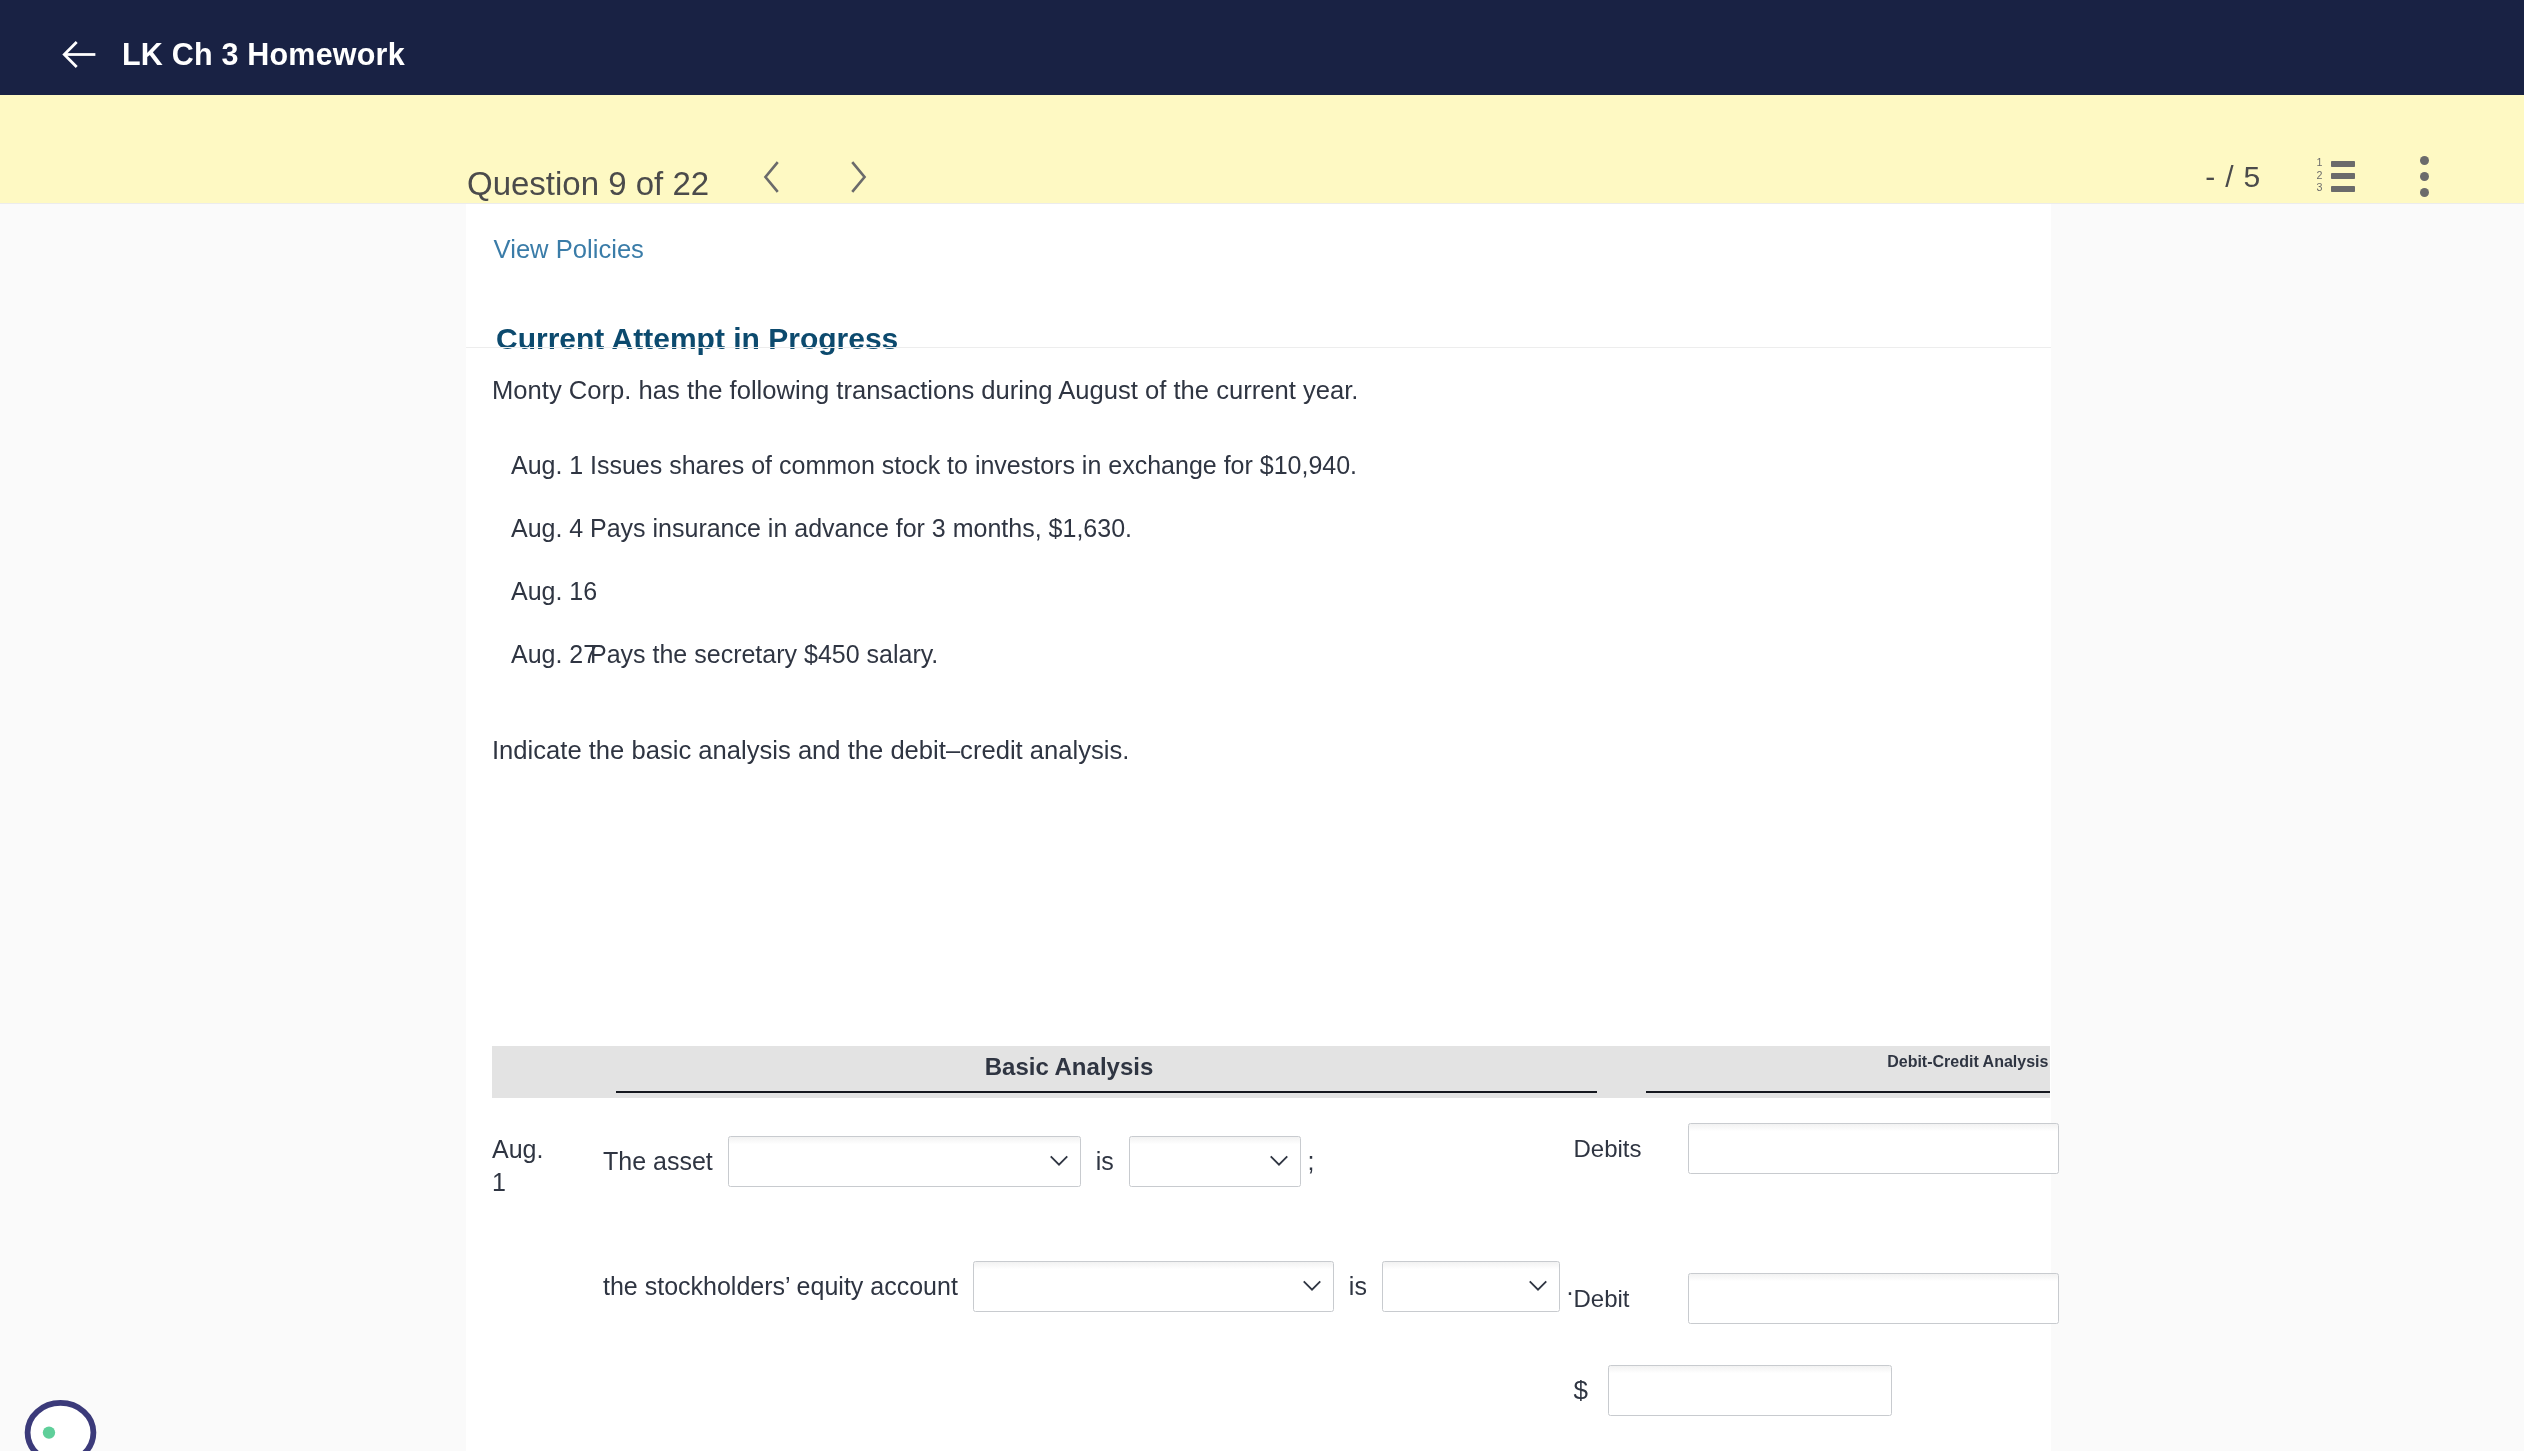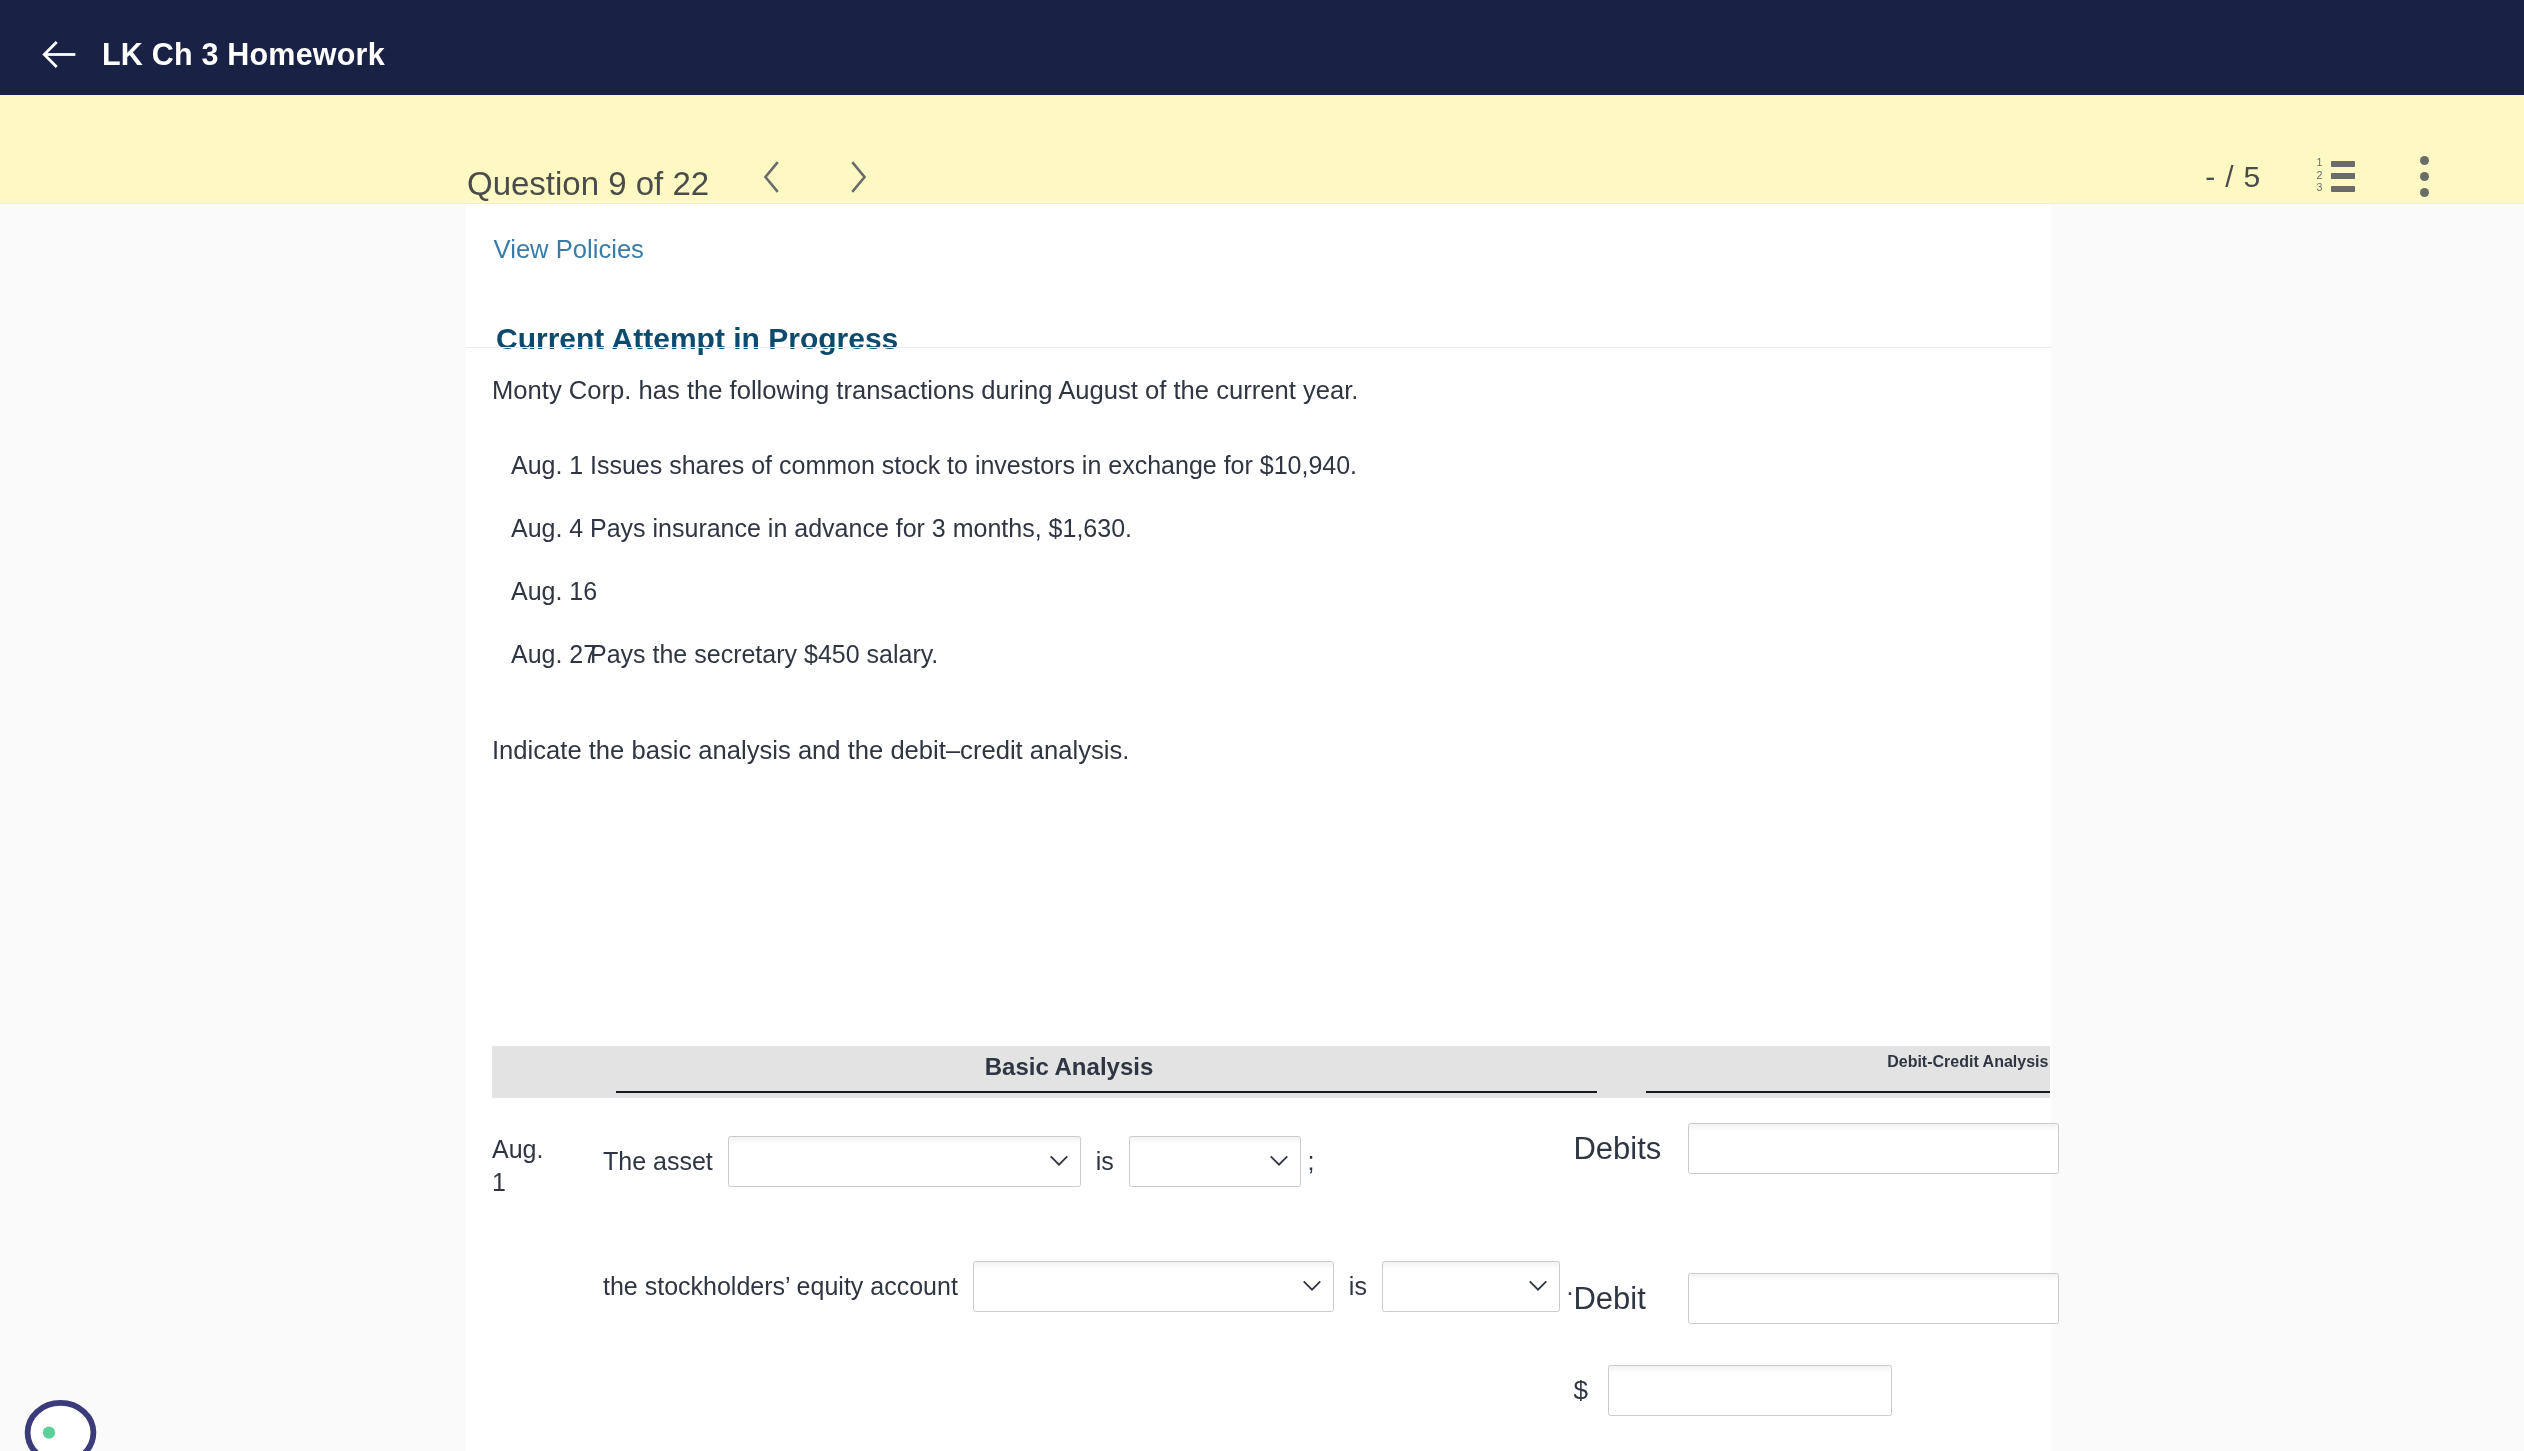--- a/index.html
+++ b/index.html
@@ -11,21 +11,21 @@
     background: #fafafa;
     font-family: "Liberation Sans", sans-serif;
   }
 
   
   .app-header {
     position: absolute; top: 0; left: 0;
     width: 2525px; height: 109px;
     background: #192244;
     display: flex; align-items: center;
-    padding-left: 36px;
+    padding-left: 56px;
   }
   .back-arrow {
     width: 46px; height: 46px;
     display: flex; align-items: center; justify-content: center;
     cursor: pointer; margin-right: 20px;
   }
   .app-title {
     color: #ffffff;
     font-size: 30.5px;
     font-weight: bold;
@@ -264,21 +264,21 @@
 
   .stmt2 { margin-top: 49px; padding-left: 111px; }
 
   
   .dc-line {
     display: flex; align-items: center;
     margin-bottom: 0;
   }
   .dc-label {
     color: #2f3542;
-    font-size: 31px;
+    font-size: 24px;
     white-space: nowrap;
     width: 115px;
   }
   .dc-input {
     border: 0.8px solid #c8cbcf;
     border-radius: 2.5px;
     background-color: #ffffff;
     background-image: linear-gradient(to bottom, #f2f2f2 0%, #ffffff 7.4px);
     height: 51px;
     width: 371px;

